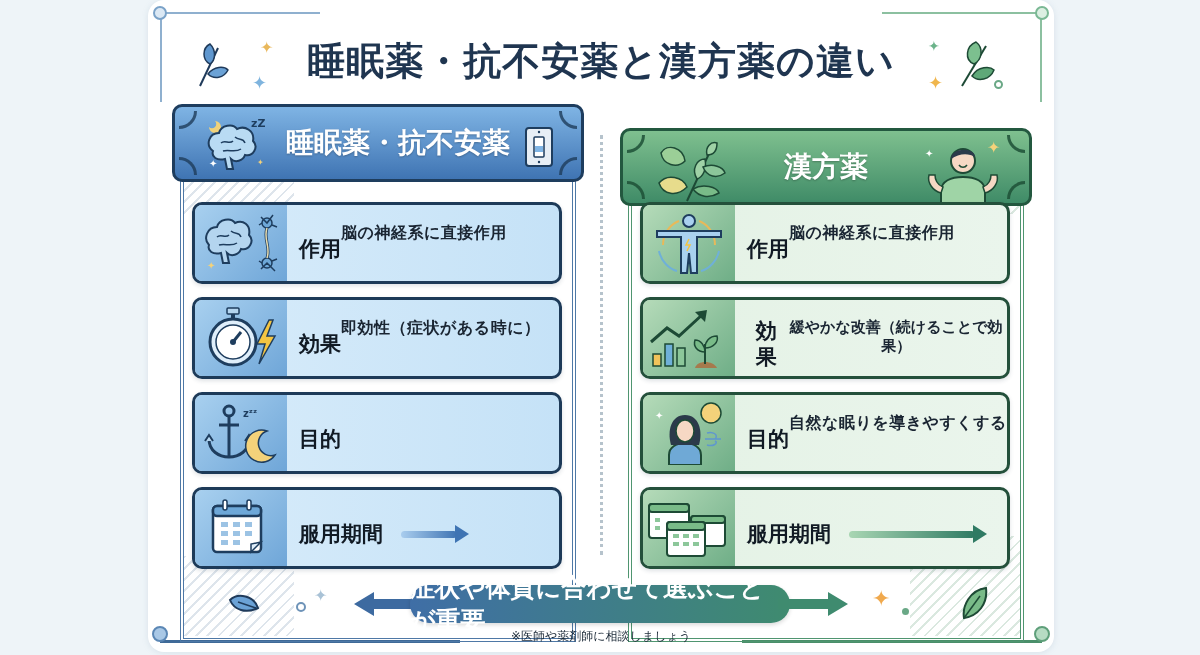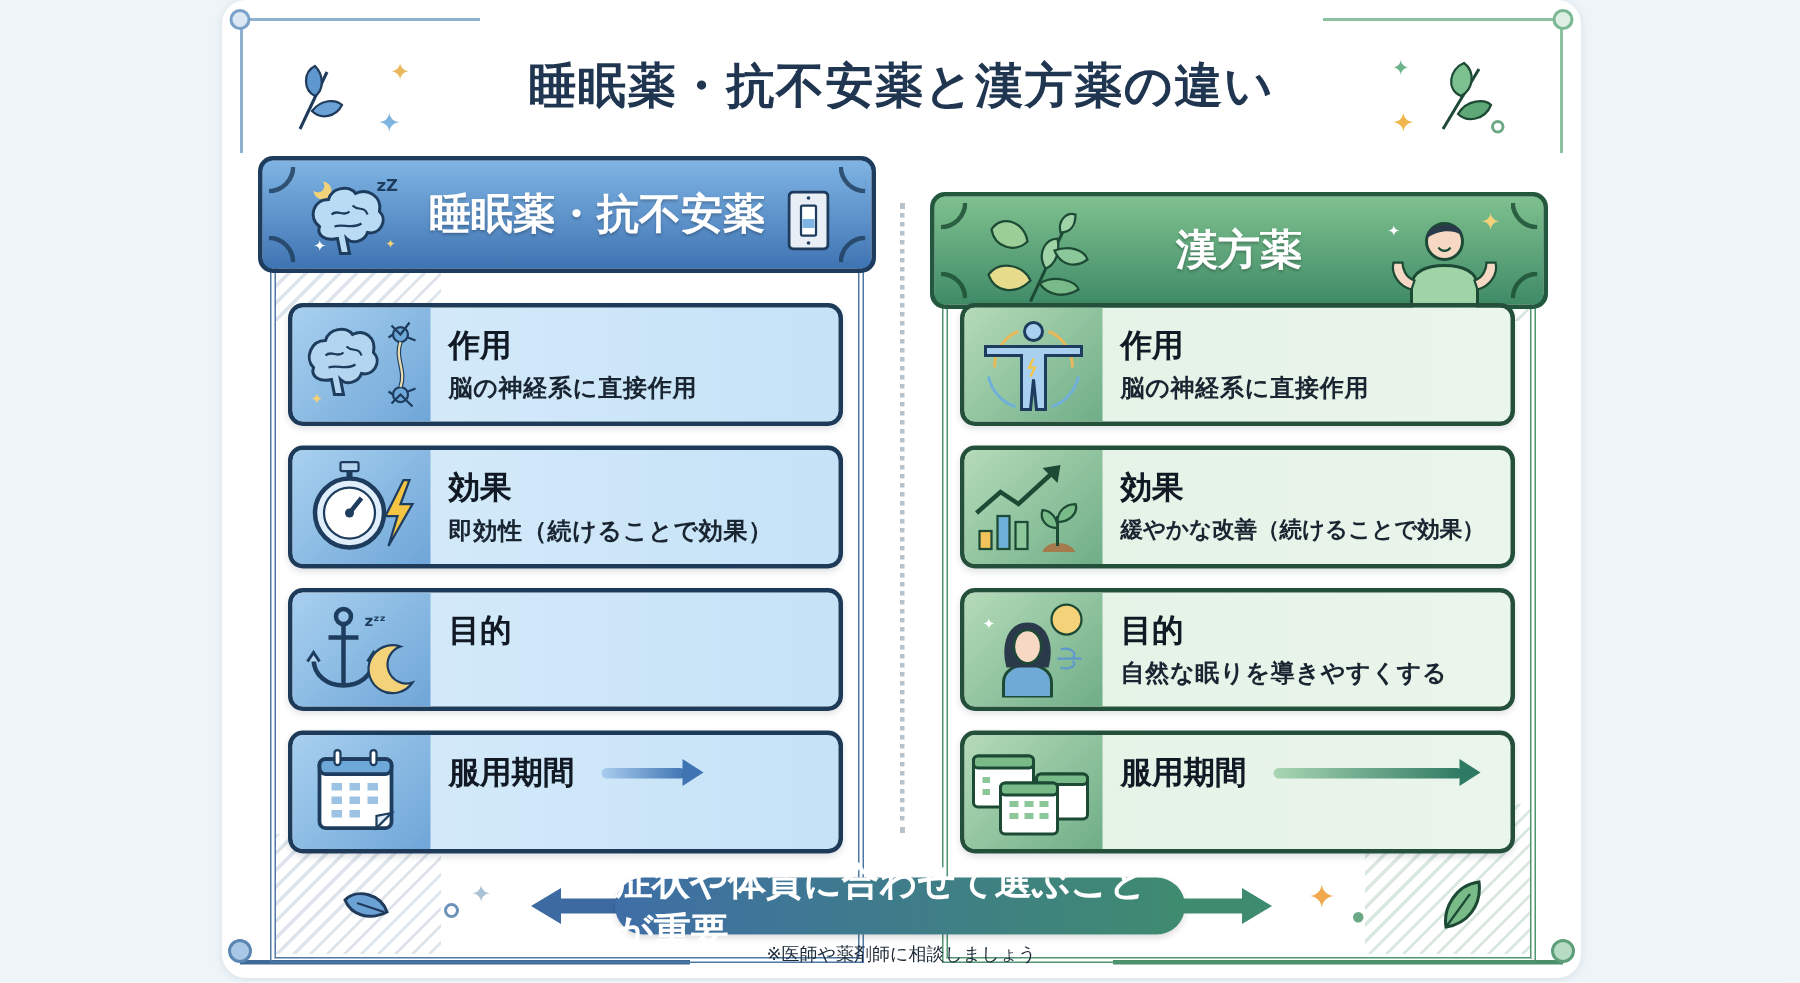--- a/index.html
+++ b/index.html
@@ -12,21 +12,21 @@
   .sheet {
     position: absolute; left: 148px; top: 0; width: 906px; height: 652px;
     background: #ffffff; border-radius: 16px;
     box-shadow: 0 1px 6px rgba(120,150,170,0.18);
   }
   
   .frame-line { position: absolute; }
 
   .title {
     position: absolute; left: 0; width: 100%; top: 36px; text-align: center;
-    font-size: 32px; font-weight: bold; color: #1f3550; letter-spacing: 1px;
+    font-size: 38px; font-weight: bold; color: #1f3550; letter-spacing: 1px;
   }
   .title-deco { position: absolute; }
 
   
   .col {
     position: absolute; top: 104px; width: 412px; height: 538px;
   }
   .col-left { left: 24px; }
   .col-right { left: 472px; }
   .col-body {
@@ -77,21 +77,21 @@
     box-shadow: 0 2px 4px rgba(40,60,80,0.15);
   }
   .col-left .card { background: linear-gradient(90deg, #d8ecfa 0%, #c5e2f7 100%); }
   .col-right .card { background: linear-gradient(90deg, #e4f2e5 0%, #eaf5ec 100%); border-color: #24503b; }
   .card-icon {
     width: 92px; height: 100%; flex: 0 0 92px; position: relative;
     display: flex; align-items: center; justify-content: center;
   }
   .col-left .card-icon { background: linear-gradient(135deg, #a8d0ef 0%, #6fa6d8 100%); }
   .col-right .card-icon { background: linear-gradient(135deg, #b5dbb9 0%, #6fae87 100%); }
-  .card-text { padding: 12px 0 0 12px; display: flex; flex-direction: column; }
+  .card-text { padding: 12px 0 0 12px; display: flex; flex-direction: row; text-align: center; }
   .card-title {
     font-size: 21px; font-weight: bold; color: #111a24; line-height: 26px;
     display: flex; align-items: center;
   }
   .card-desc { font-size: 16px; font-weight: bold; color: #1a2532; margin-top: 6px; letter-spacing: 0.5px; }
   .card-arrow { margin-left: 18px; height: 14px; position: relative; }
   .card-arrow .shaft { position: absolute; left: 0; top: 4px; height: 7px; border-radius: 4px; }
   .card-arrow .head { position: absolute; top: -2px; width: 0; height: 0; border-top: 9px solid transparent; border-bottom: 9px solid transparent; }
 
   
@@ -215,21 +215,21 @@
           <rect x="30" y="8" width="4" height="5" fill="#1e3d5e"></rect>
           <circle cx="32" cy="36" r="23" fill="#dfeefa" stroke="#1e3d5e" stroke-width="3"></circle>
           <circle cx="32" cy="36" r="17" fill="#ffffff" stroke="#1e3d5e" stroke-width="1.5"></circle>
           <path d="M32 36 L40 26" stroke="#1e3d5e" stroke-width="3"></path>
           <circle cx="32" cy="36" r="3" fill="#1e3d5e"></circle>
           <path d="M68 14 L56 38 L64 38 L58 58 L74 30 L66 30 L72 14Z" fill="#f4c542" stroke="#1e3d5e" stroke-width="1.5"></path>
         </svg>
       </div>
       <div class="card-text">
         <div class="card-title">効果</div>
-        <div class="card-desc">即効性（続けることで効果）</div>
+        <div class="card-desc">即効性（症状がある時に）</div>
       </div>
     </div>
 
     <div class="card" style="top:288px;">
       <div class="card-icon">
         <svg width="80" height="64" viewBox="0 0 80 64">
           <circle cx="28" cy="10" r="5" fill="none" stroke="#1e3d5e" stroke-width="3"></circle>
           <path d="M28 15 L28 56 M18 24 L38 24" stroke="#1e3d5e" stroke-width="3"></path>
           <path d="M8 38 C8 50 18 56 28 56 C38 56 48 50 48 38" fill="none" stroke="#1e3d5e" stroke-width="3"></path>
           <path d="M4 40 L8 34 L12 40 M44 40 L48 34 L52 40" fill="#b4d5ef" stroke="#1e3d5e" stroke-width="2"></path>

